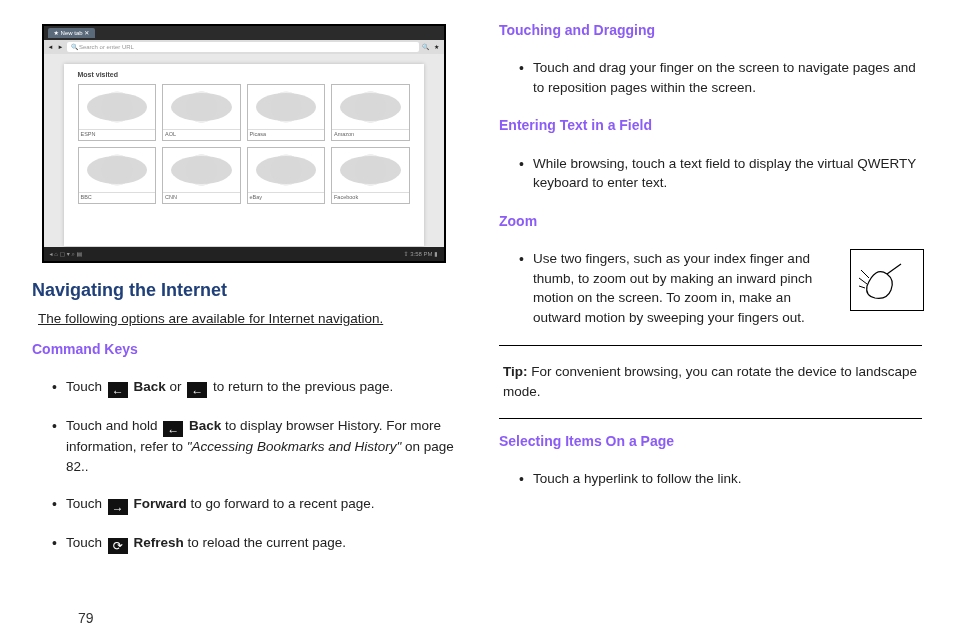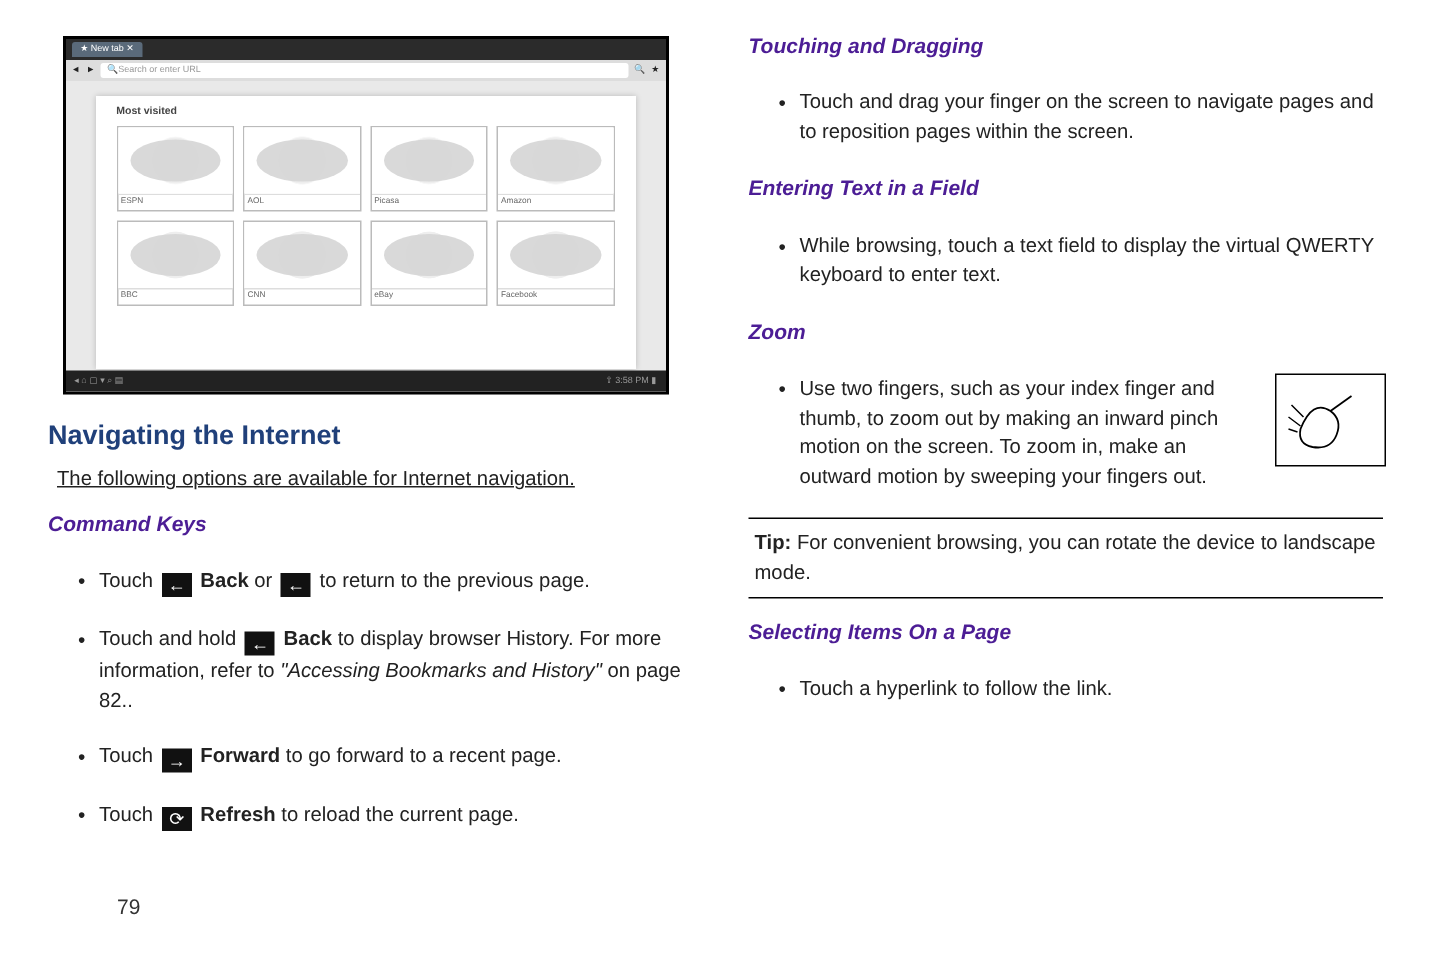--- a/index.html
+++ b/index.html
@@ -88,25 +88,24 @@
     position:absolute;bottom:0;left:0;right:0;height:14px;background:#222;color:#999;
     display:flex;align-items:center;justify-content:space-between;padding:0 6px;font-size:6px;
   }
   .h-section {
     color: #20407a;
     font-weight: bold;
     font-size: 18px;
     margin: 8px 0 6px 2px;
   }
   .h-sub {
-    color: #4c1d95;
+    color: #8b5cf6;
     font-weight: bold;
     font-size: 14px;
     margin: 10px 0 4px 2px;
-    font-style: italic;
   }
   .intro {
     margin: 0 0 4px 8px;
     text-decoration: underline;
   }
   ul.bullets {
     list-style: none;
     padding: 0 0 0 22px;
     margin: 2px 0 0 0;
   }
@@ -124,30 +123,30 @@
   }
   .icon-box {
     display:inline-flex;width:20px;height:16px;background:#111;color:#fff;
     align-items:center;justify-content:center;vertical-align:-3px;margin:0 2px;
     font-size:12px;line-height:1;
   }
   .bold{font-weight:bold;}
   .ital{font-style:italic;}
   .tip-box{
     border-top:1px solid #000;border-bottom:1px solid #000;
-    padding:6px 4px;margin:10px 2px 12px 2px;
+    padding:16px 4px;margin:10px 2px 12px 2px;
     font-size:13.5px;
   }
   .pinch-illus{
     float:right;width:72px;height:60px;border:1px solid #000;margin:0 0 4px 8px;
     display:flex;align-items:center;justify-content:center;
   }
   .pinch-illus svg{width:60px;height:48px;}
   .page-num{
-    position:absolute;bottom:24px;left:78px;font-size:14px;color:#333;
+    position:absolute;bottom:10px;left:78px;font-size:14px;color:#333;
   }
 </style>
 </head>
 <body>
 
 <div class="page">
 
   <div class="col">
 
     <div class="screenshot-frame">

